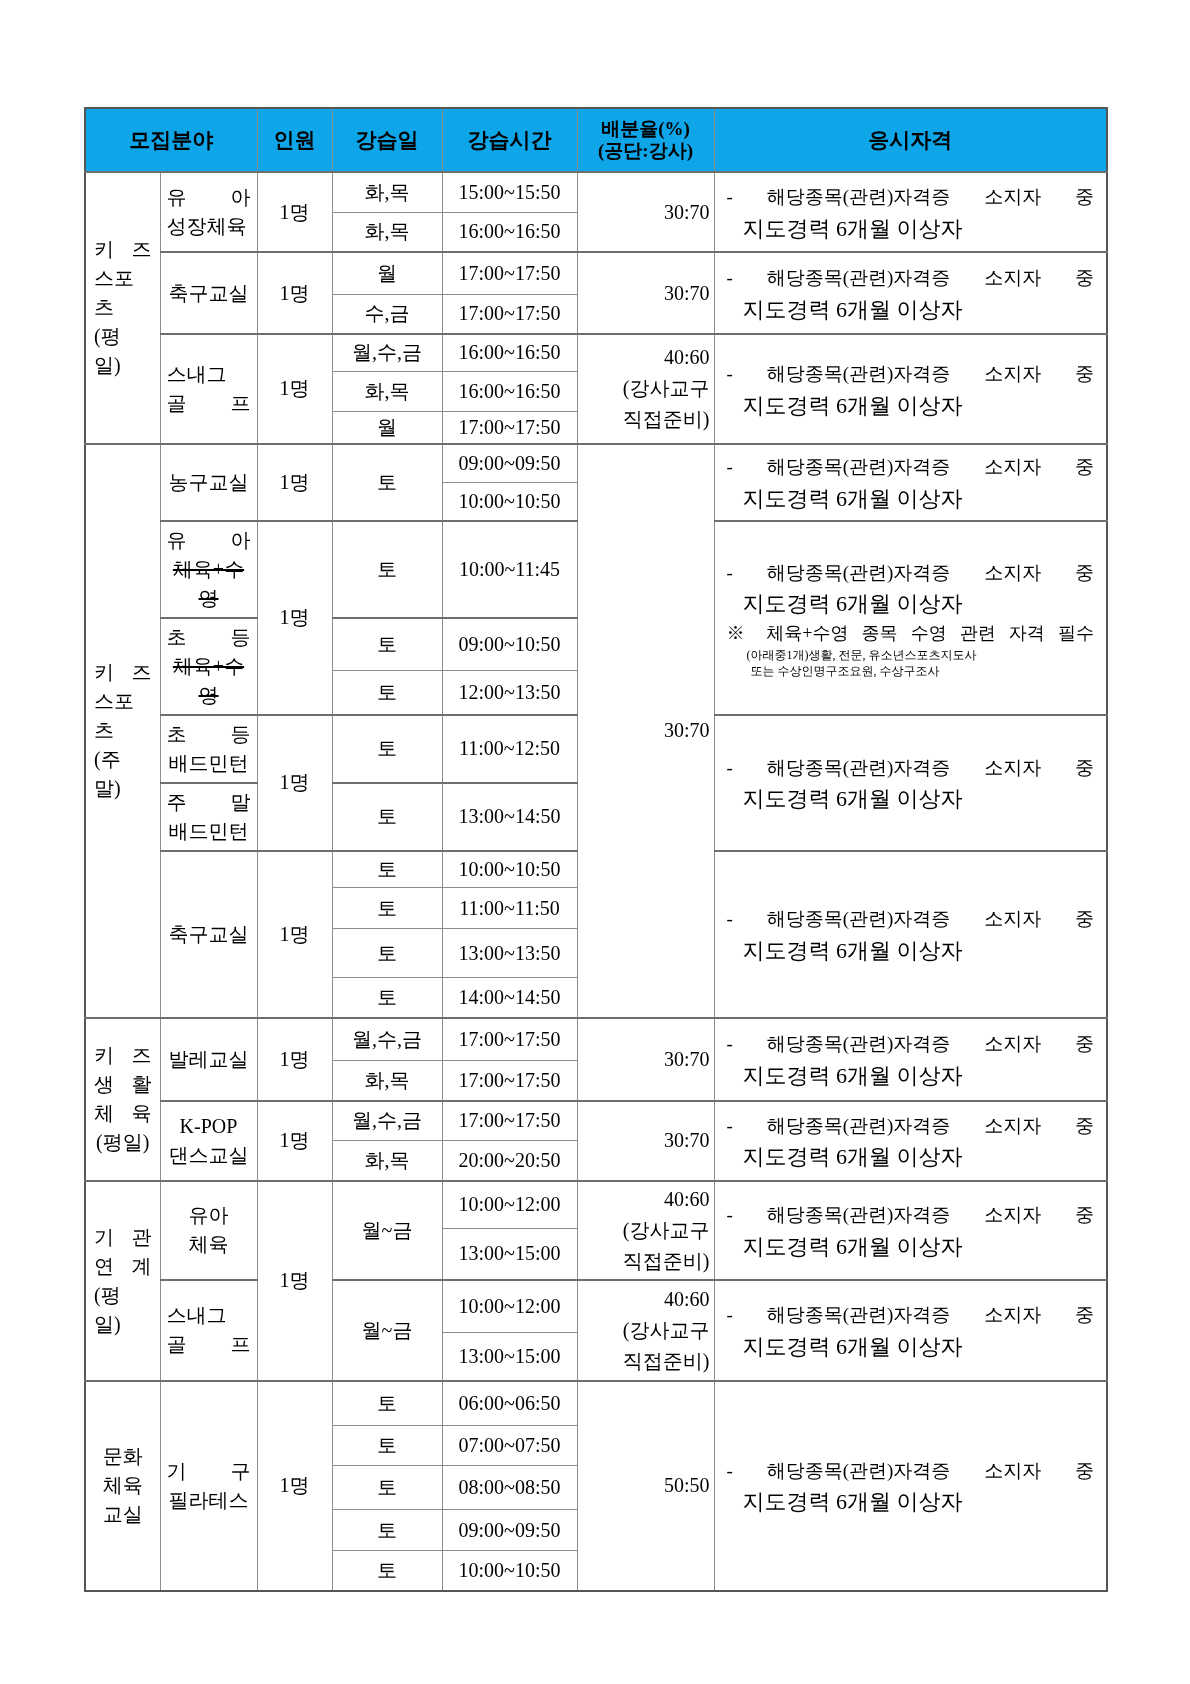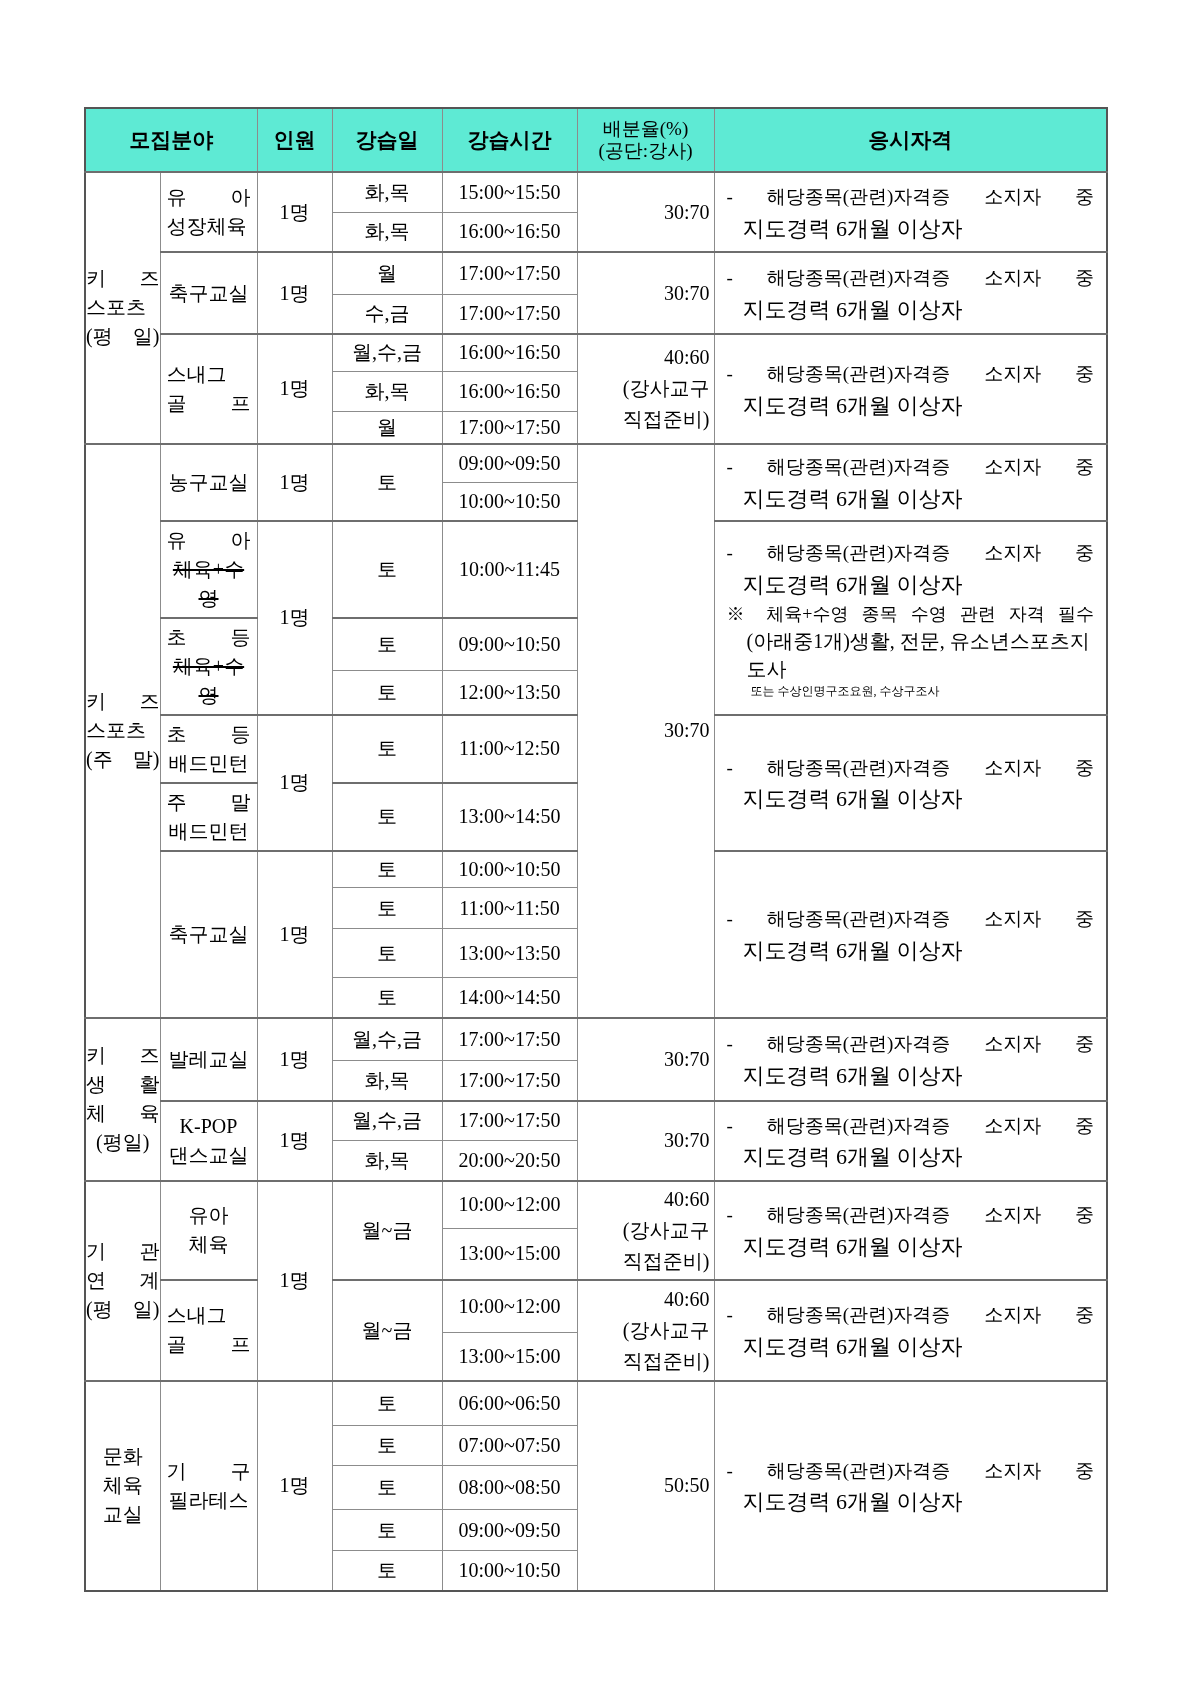--- a/index.html
+++ b/index.html
@@ -10,37 +10,37 @@
   table.recruit {
     position:absolute; left:84px; top:107px; width:1022px;
     border-collapse:collapse; table-layout:fixed;
     border:2px solid #555555;
   }
   th, td {
     border:1px solid #8c8c8c; text-align:center; vertical-align:middle;
     padding:2px 4px; font-size:20px; overflow:hidden;
   }
   thead th {
-    background:#5eead4; font-weight:bold; font-size:21px; height:58px;
+    background:#0ea5e9; font-weight:bold; font-size:21px; height:58px;
     border-bottom:2px solid #6e6e6e;
   }
-  thead th .small { font-size:19px; line-height:1.15; font-weight:normal; }
+  thead th .small { font-size:19px; line-height:1.15; font-weight:bold; }
   tr.g > td { border-top:2px solid #6e6e6e; }
-  td.cat  { padding:0 0;margin-left:35px; }
+  td.cat  { padding:0 8px;margin-left:35px; }
   td.prog { padding:4px 6px; }
   .line   { line-height:1.45; }
   .jl     { text-align:justify; text-align-last:justify; }
   .strike { text-decoration:line-through; }
   td.num, td.day, td.time { font-size:20px; }
   td.ratio { font-size:20px; line-height:1.55;text-align:right; }
   td.qual  { text-align:left; padding:4px 12px 0 12px; }
   td.qual .l1 { font-size:19px; line-height:1.5; text-align:justify; text-align-last:justify; }
   td.qual .l2 { font-size:22px; line-height:1.5; padding-left:16px; }
   td.qual .n1 { font-size:18px; line-height:1.45; text-align:justify; text-align-last:justify; }
-  td.qual .n2 { font-size:20px; line-height:1.4; padding-left:20px; }
+  td.qual .n2 { font-size:12px; line-height:1.4; padding-left:20px; }
   td.qual .n3 { font-size:12px; line-height:1.4; padding-left:24px; }
 </style>
 </head>
 <body>
 
 <table class="recruit">
   <colgroup>
     <col style="width:75px">
       <col style="width:97px">
       <col style="width:75px">

